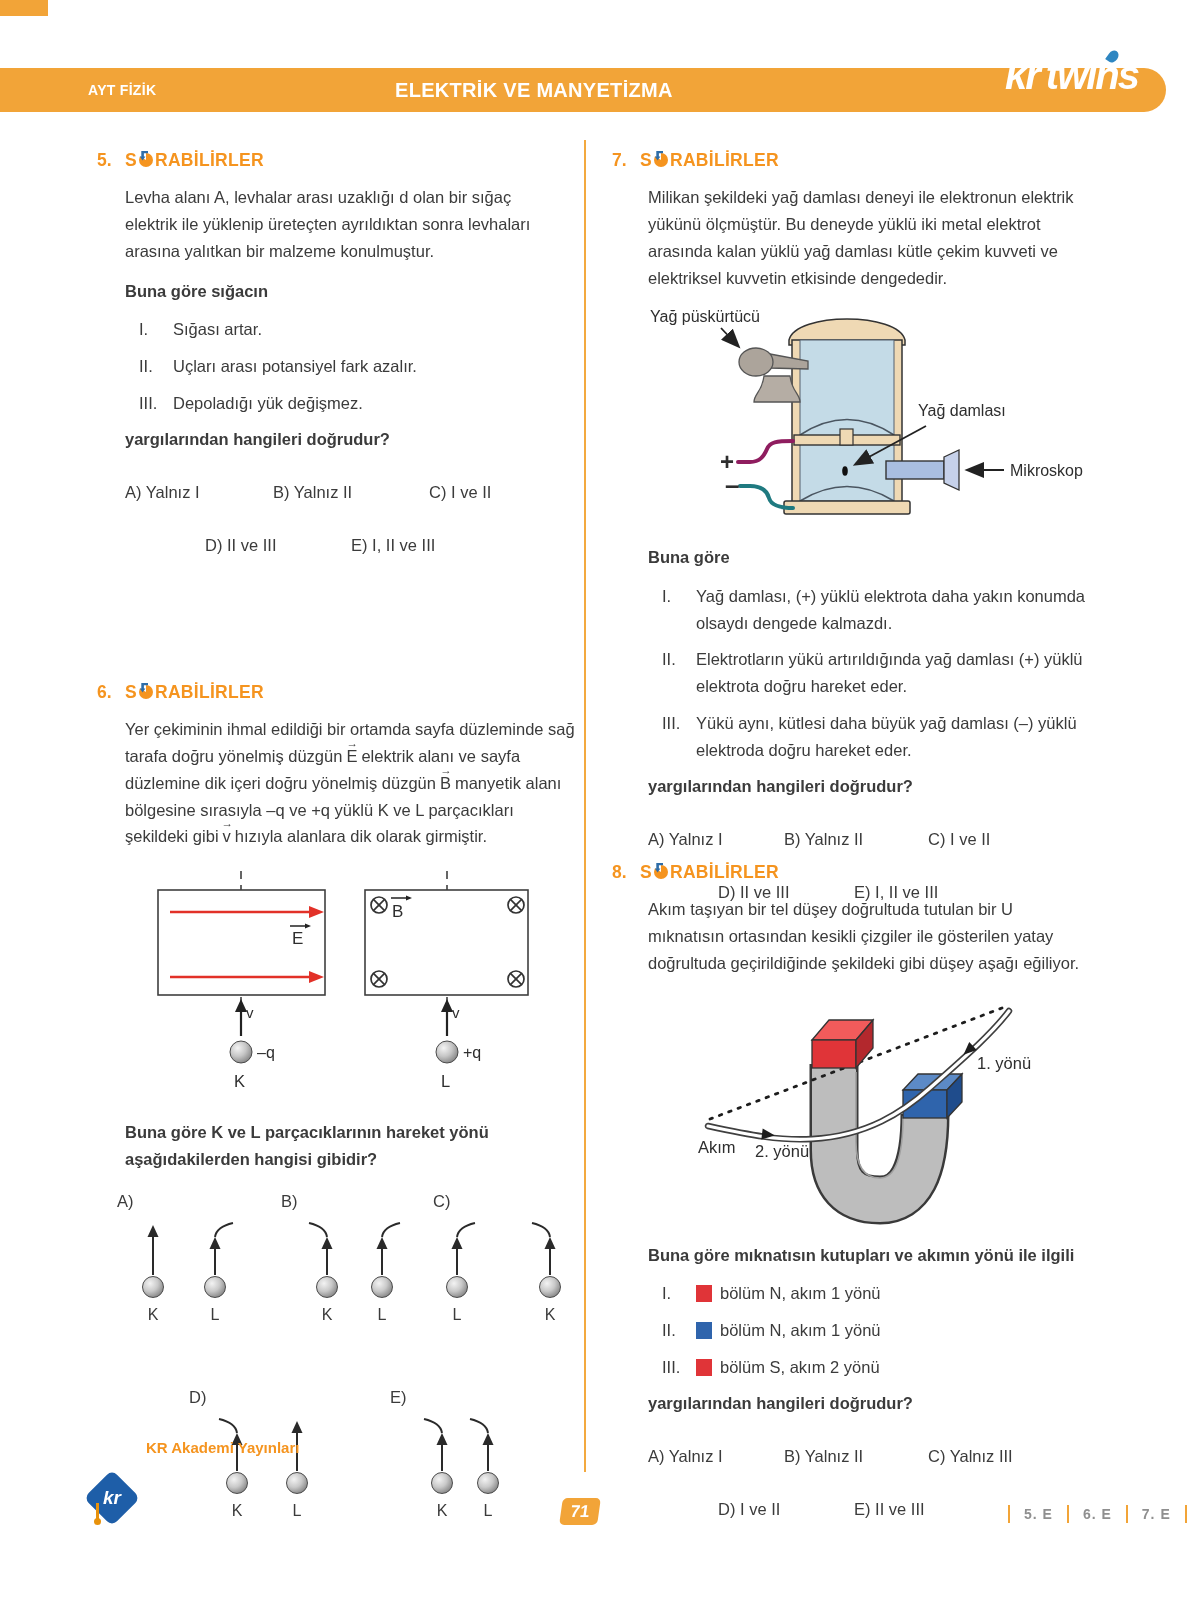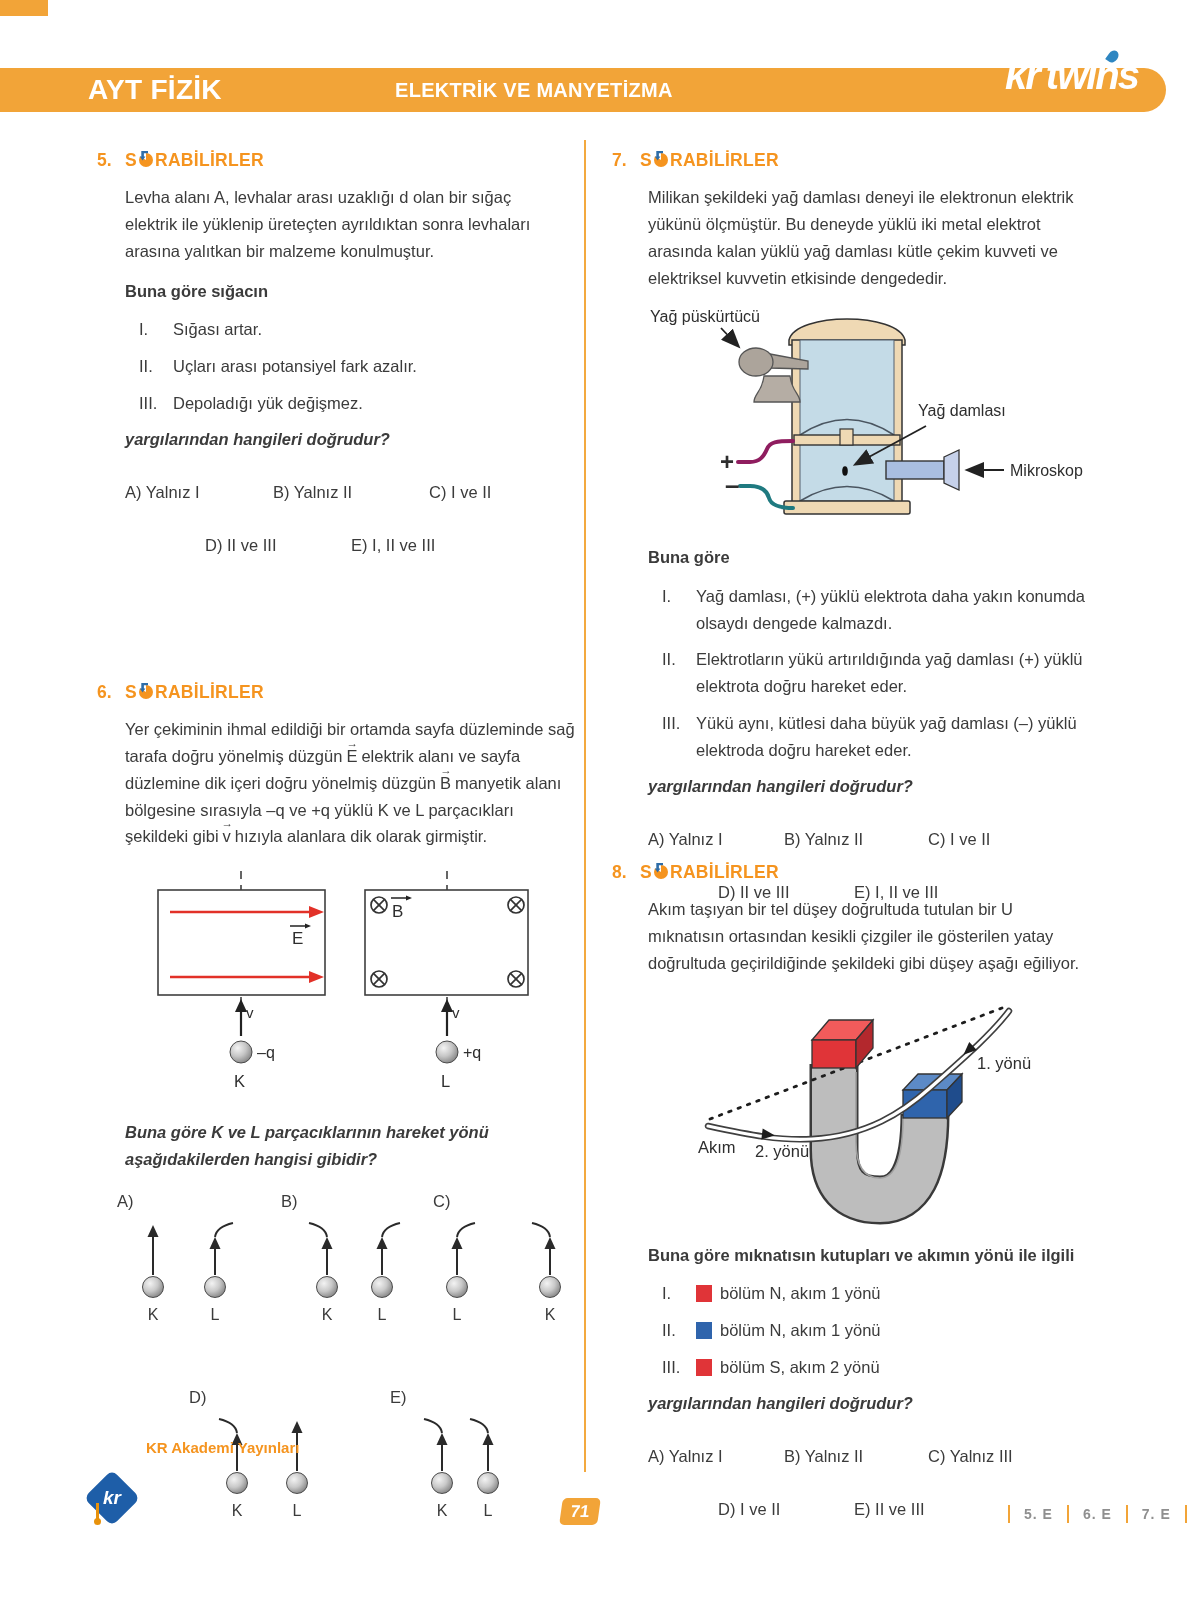--- a/index.html
+++ b/index.html
@@ -4,21 +4,21 @@
 <style>
   html,body{margin:0;padding:0;background:#e8e8e8;}
   .page{position:relative;width:1200px;height:1600px;background:#ffffff;overflow:hidden;
         font-family:"Liberation Sans",sans-serif;color:#3b3b3b;}
   svg text{font-family:"Liberation Sans",sans-serif;fill:#2e2e2e;}
 
   
   .corner-tab{position:absolute;left:0;top:0;width:48px;height:16px;background:#F2A438;}
   .header-bar{position:absolute;left:0;top:68px;width:1166px;height:44px;background:#F2A438;
               border-radius:0 22px 22px 0;}
-  .course{position:absolute;left:88px;top:68px;line-height:44px;font-size:28px;font-weight:bold;
+  .course{position:absolute;left:88px;top:68px;line-height:44px;font-size:14px;font-weight:bold;
           color:#fff;letter-spacing:.3px;}
   .chapter{position:absolute;left:395px;top:68px;width:380px;line-height:44px;text-align:left;
            font-size:20px;font-weight:bold;color:#fff;letter-spacing:.3px;}
   .brand{position:absolute;left:1005px;top:53px;z-index:3;display:flex;gap:7px;align-items:baseline;
          color:#fff;font-size:40px;font-weight:bold;font-style:italic;letter-spacing:-2px;}
   .brand-accent{position:absolute;left:1108px;top:50px;width:10px;height:13px;background:#2E86C1;
                 border-radius:60% 60% 60% 0;transform:rotate(35deg);z-index:4;}
 
   .divider{position:absolute;left:584px;top:140px;width:2px;height:1332px;background:#F3A93F;}
 
@@ -33,21 +33,21 @@
   .qtitle{display:flex;align-items:center;letter-spacing:.3px;}
   .qicon{margin:0 1px 2px 1px;}
   .qbody{margin-left:28px;}
   .r .qbody{margin-left:36px;}
   p.qtext{margin:0 0 13px 0;}
   .lead{font-weight:bold;margin:2px 0 12px 0;}
   .item{display:flex;margin:0 0 10px 14px;}
   .item-num{width:34px;flex:none;}
   .item-text{flex:1;}
   .sq{display:inline-block;width:16px;height:17px;margin-right:8px;vertical-align:-3px;}
-  .question{font-weight:bold;margin:8px 0 16px 0;font-style:italic;}
+  .question{font-weight:bold;margin:8px 0 16px 0;}
   .optrow{display:flex;margin-top:26px;}
   .optrow .o1{width:148px;}
   .optrow .o2{width:156px;}
   .r .optrow .o1{width:136px;}
   .r .optrow .o2{width:144px;}
   .optrow2{margin-left:80px;align-items:center;}
   .optrow2 .o4{width:146px;}
   .r .optrow2{margin-left:70px;}
   .r .optrow2 .o4{width:136px;}
 

